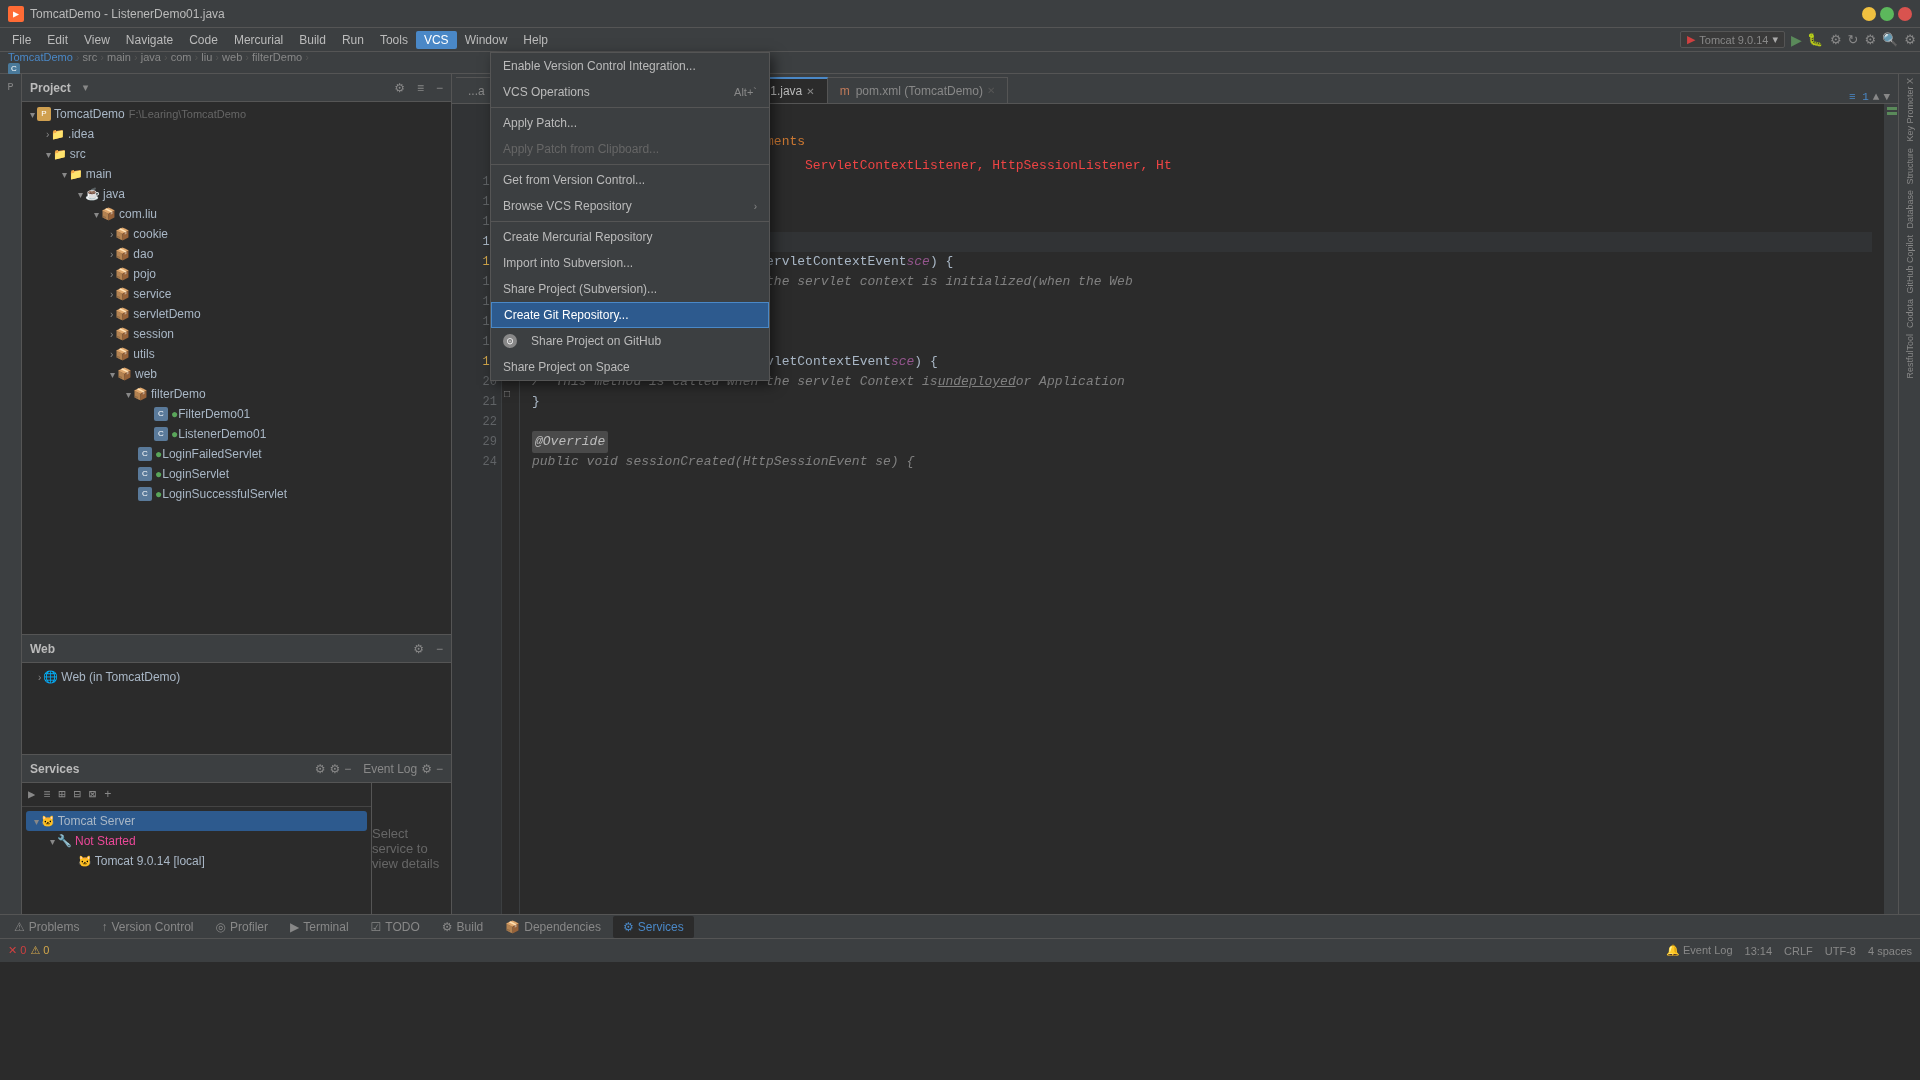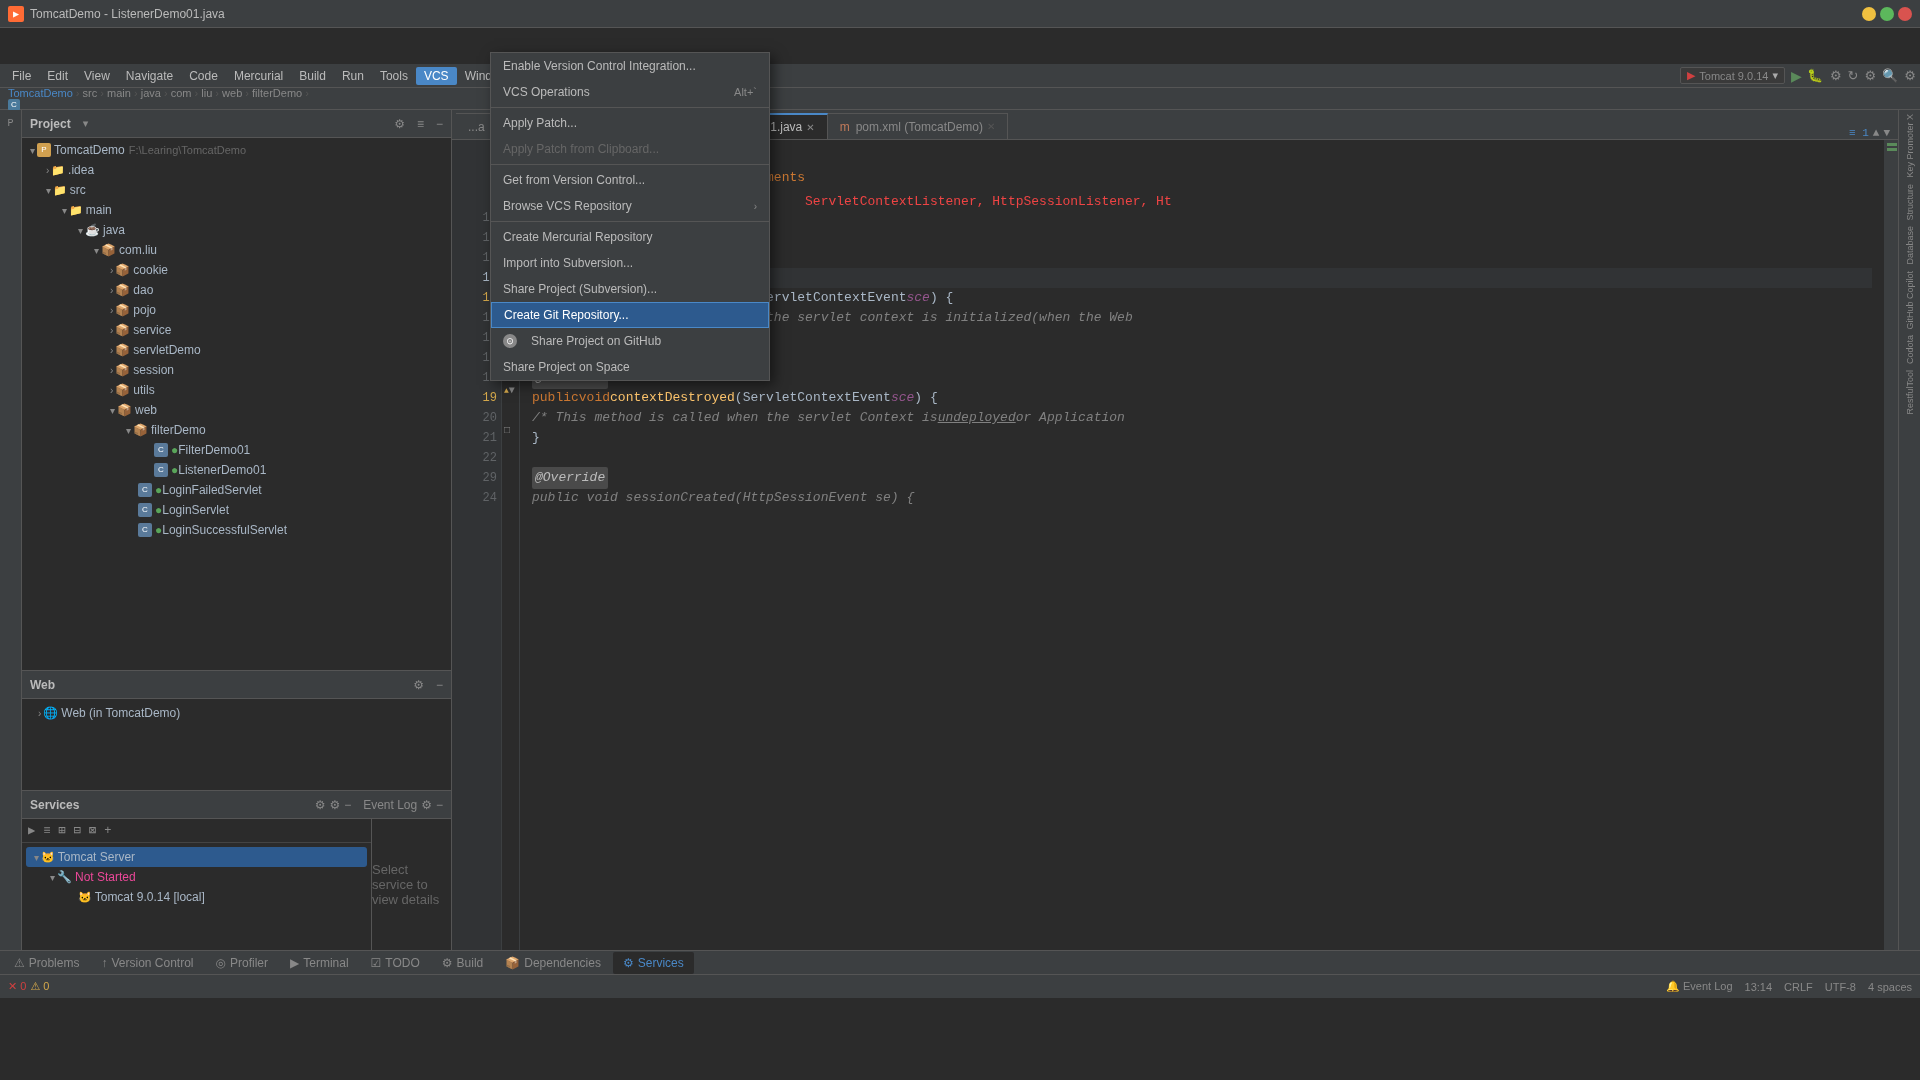--- a/index.html
+++ b/index.html
@@ -56,21 +56,20 @@
     
     #menu-bar {
       height: 24px;
       background: #3c3f41;
       display: flex;
       align-items: center;
       padding: 0 4px;
       border-bottom: 1px solid #555;
       font-family: sans-serif;
       font-size: 12px;
-      margin-top: 36px;
     }
     .menu-item {
       padding: 2px 8px;
       color: #bbb;
       cursor: pointer;
       border-radius: 2px;
     }
     .menu-item.vcs-active { background: #4a88c7; color: white; }
 
     

